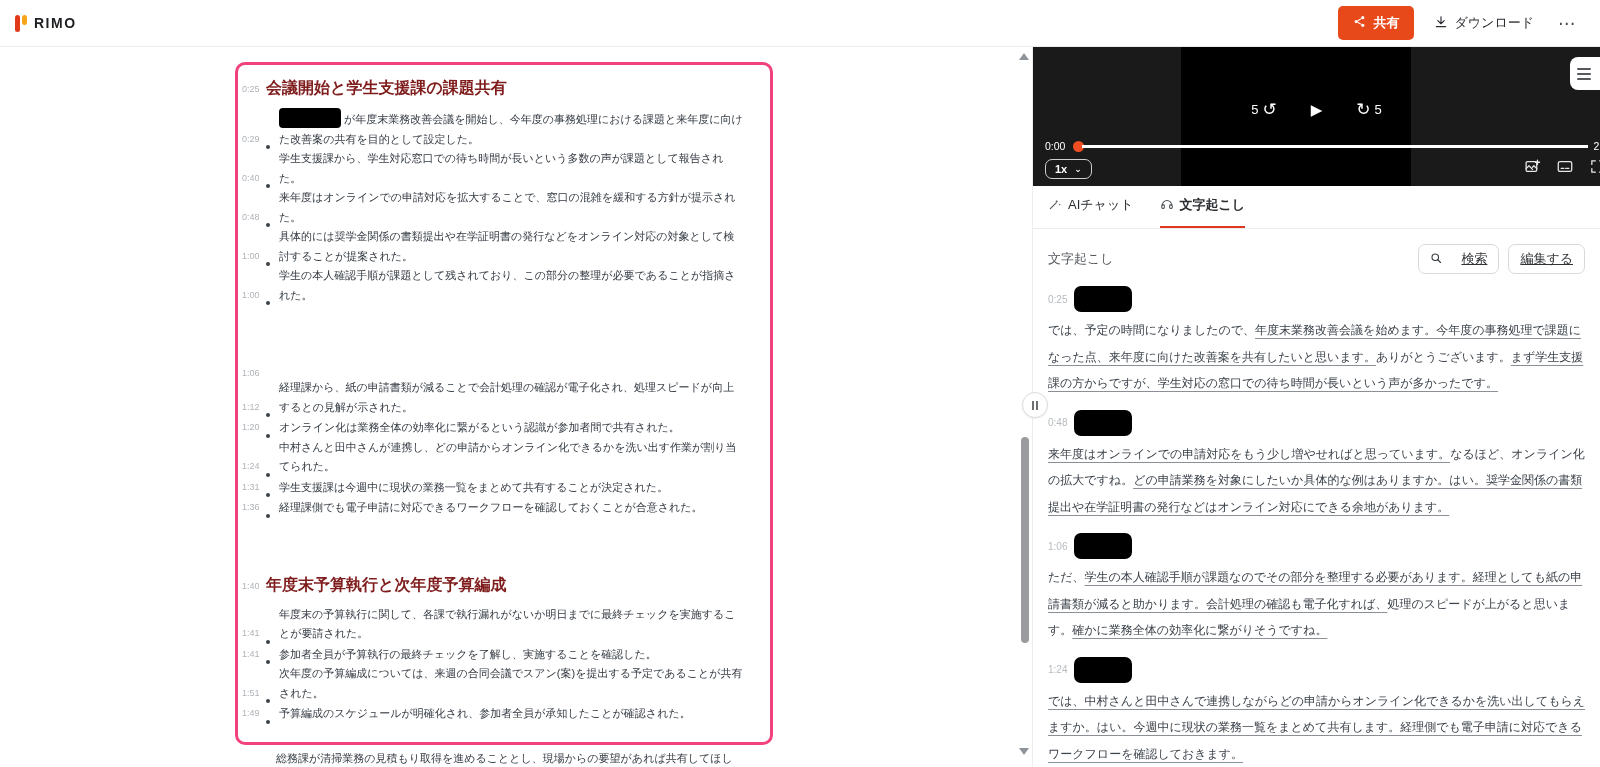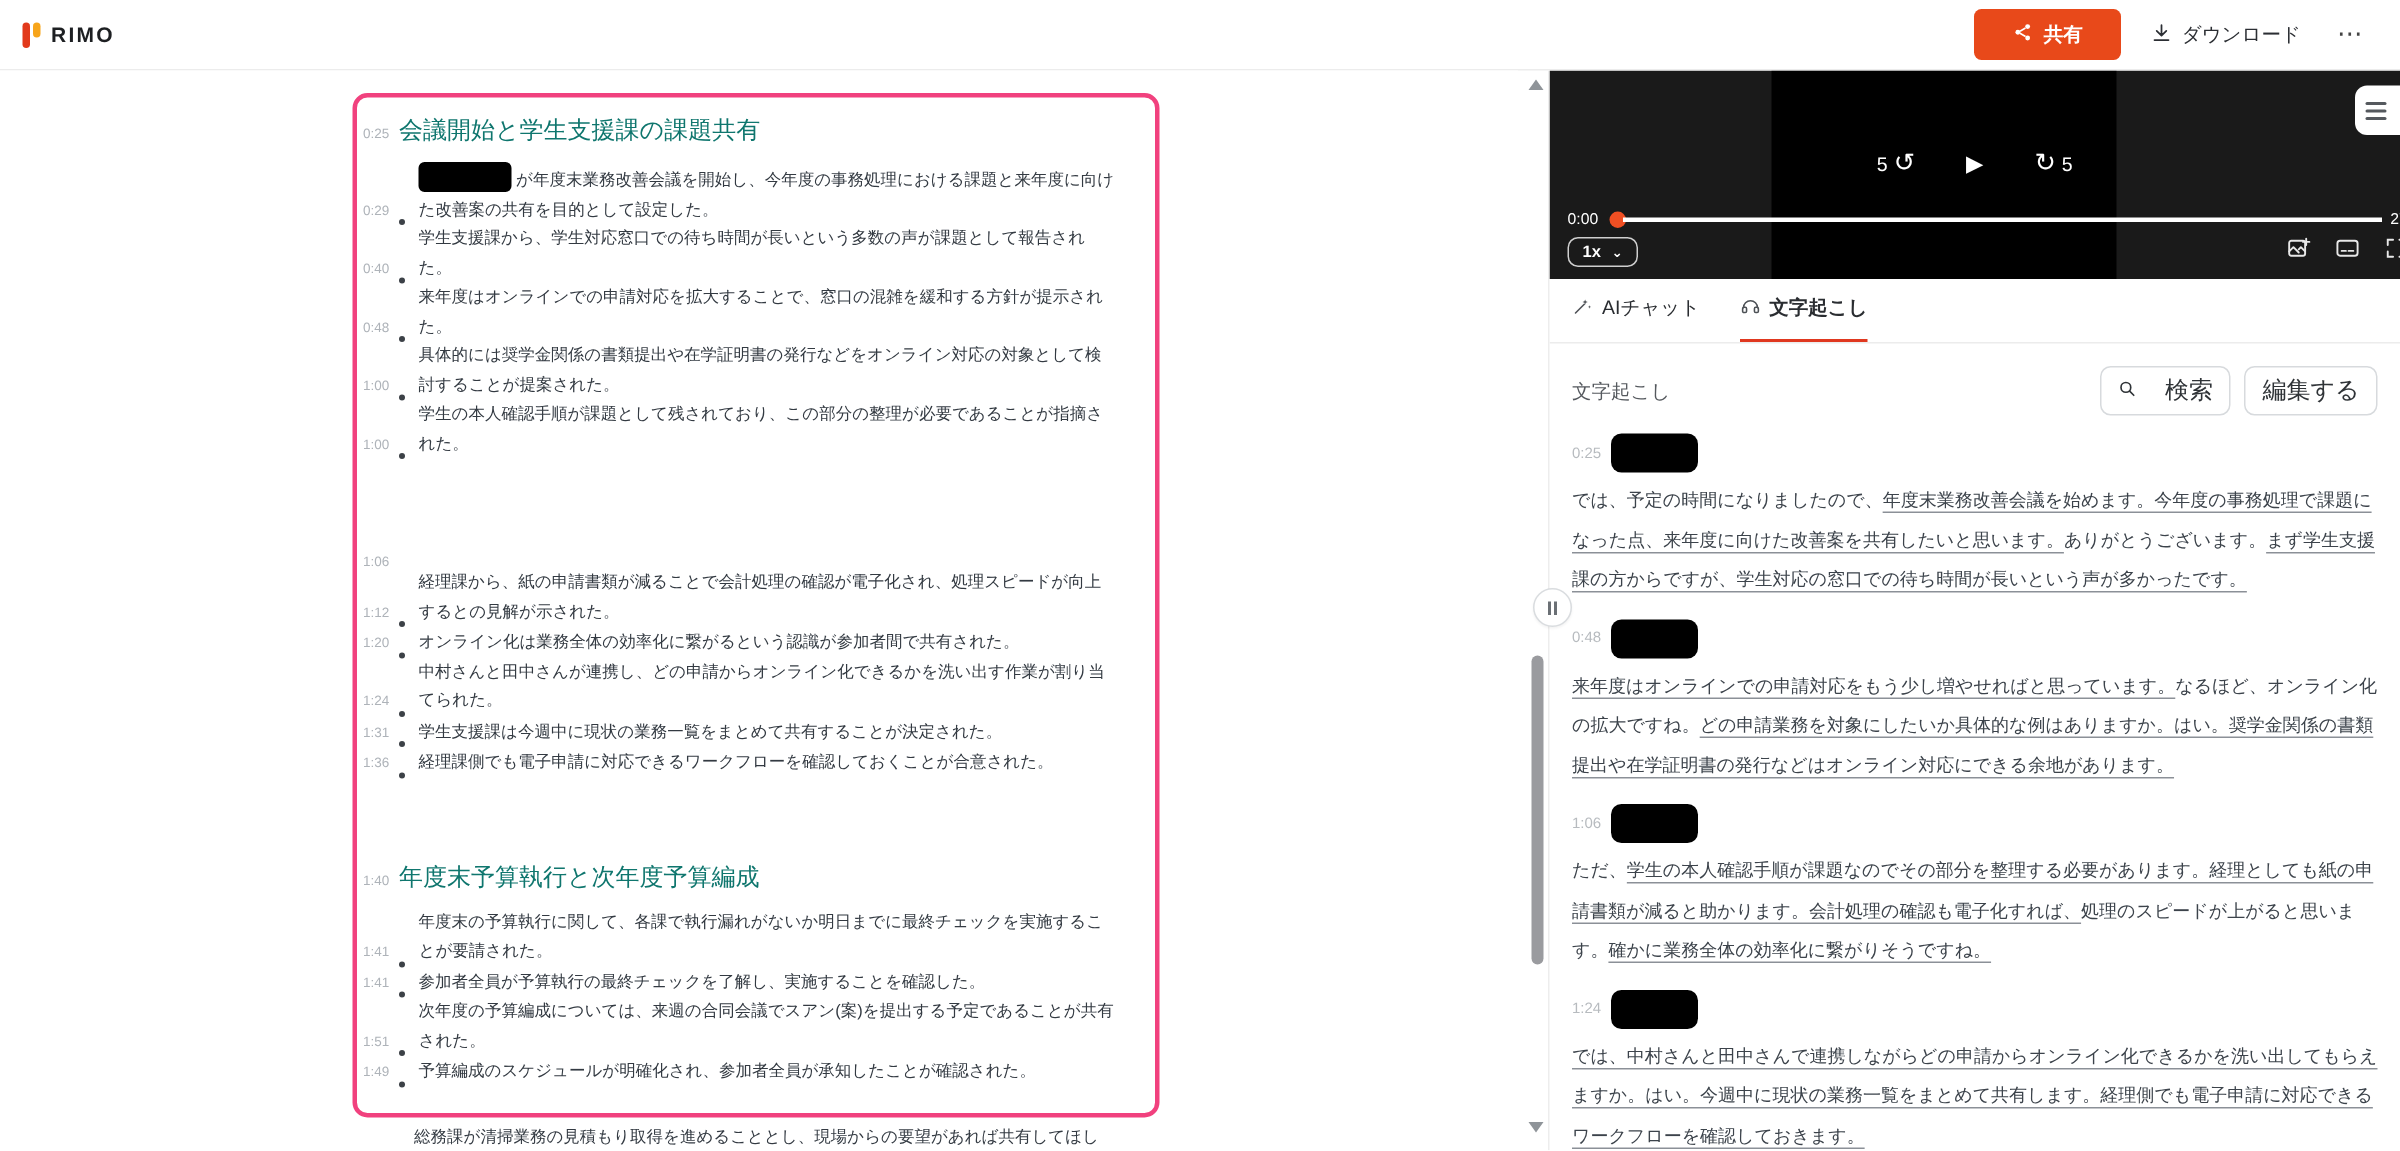--- a/index.html
+++ b/index.html
@@ -6,32 +6,32 @@
   .stage{position:relative;width:1600px;height:767px;overflow:hidden;background:#fff;}
 
   
   .topbar{position:absolute;left:0;top:0;width:1600px;height:47px;background:#fff;border-bottom:1px solid #ececec;display:flex;align-items:center;justify-content:space-between;box-sizing:border-box;}
   .brand{display:flex;align-items:center;gap:7px;margin-left:15px;}
   .brand-mark{display:flex;align-items:flex-start;gap:2px;height:17px;}
   .bar1{width:5px;height:17px;background:#e2391b;border-radius:3px;}
   .bar2{width:5px;height:10px;background:#f7a51b;border-radius:3px;}
   .brand-name{font-size:14px;font-weight:800;letter-spacing:1.5px;color:#1d1f22;}
   .top-actions{display:flex;align-items:center;gap:20px;margin-right:20px;}
-  .share-btn{display:flex;align-items:center;gap:7px;background:#e8491a;color:#fff;font-size:13px;font-weight:600;padding:8px 26px;border-radius:5px;cursor:pointer;}
+  .share-btn{display:flex;align-items:center;gap:7px;background:#e8491a;color:#fff;font-size:13px;font-weight:600;padding:8px 15px;border-radius:5px;cursor:pointer;}
   .dl-btn{display:flex;align-items:center;gap:6px;color:#2b2e33;font-size:13px;cursor:pointer;}
   .more-btn{color:#444;font-size:17px;letter-spacing:1px;cursor:pointer;padding:0 4px;}
 
   
   .left-pane{position:absolute;left:0;top:47px;width:1012px;height:720px;background:#fff;overflow:hidden;}
   .pink-box{position:absolute;left:235px;top:15px;width:538px;height:683px;border:3px solid #f1417e;border-radius:10px;box-sizing:border-box;overflow:hidden;padding:12px 8px 0 4px;}
   .sec{margin-bottom:0;}
   .sec + .sec{margin-top:56px;}
   .sec-head{display:flex;align-items:flex-start;}
   .sec-time{width:24px;flex:none;font-size:9px;color:#aeb3b9;padding-top:7px;}
-  .sec-title{font-size:16px;font-weight:400;color:#0f766e;line-height:22px;margin-bottom:9px;}
+  .sec-title{font-size:16px;font-weight:700;color:#7f1d1d;line-height:22px;margin-bottom:9px;}
   .b-row{display:flex;align-items:flex-end;}
   .b-time{width:24px;flex:none;font-size:9px;color:#aeb3b9;line-height:19.5px;padding-top:1px;}
   .b-dot{width:13px;flex:none;padding-top:8px;}
   .b-dot i{display:block;width:4px;height:4px;border-radius:50%;background:#3c4147;}
   .b-text{width:464px;font-size:11px;line-height:19.5px;color:#333a42;}
   .redact-sm{display:inline-block;width:62px;height:20px;background:#000;border-radius:4px;vertical-align:-5px;margin-right:3px;}
   .overflow-row{position:absolute;left:239px;top:702px;width:534px;}
 
   
   .mid-scroll-up{position:absolute;left:1019px;top:53px;width:0;height:0;border-left:5px solid transparent;border-right:5px solid transparent;border-bottom:7px solid #8f9499;}
@@ -66,21 +66,21 @@
   
   .tabbar{height:43px;border-bottom:1px solid #ececec;display:flex;align-items:flex-end;gap:26px;padding-left:15px;box-sizing:border-box;}
   .tab{display:flex;align-items:center;gap:6px;font-size:13px;color:#2a2d31;padding-bottom:12px;cursor:pointer;border-bottom:2.5px solid transparent;}
   .tab.active{border-bottom-color:#e0381f;font-weight:600;}
   .tab svg{color:#4d5156;}
 
   
   .panel-head{display:flex;align-items:center;justify-content:space-between;padding:15px 15px 10px 15px;}
   .panel-title{font-size:13px;color:#55595e;}
   .panel-btns{display:flex;gap:9px;}
-  .pbtn{display:flex;align-items:center;gap:19px;font-size:16px;color:#2f3337;border:1px solid #d7dadd;border-radius:7px;padding:5px 11px;background:#fff;cursor:pointer;}
+  .pbtn{display:flex;align-items:center;gap:19px;font-size:13px;color:#2f3337;border:1px solid #d7dadd;border-radius:7px;padding:5px 11px;background:#fff;cursor:pointer;text-decoration:underline;}
 
   
   .entries{padding:2px 15px 0 15px;}
   .entry{margin-bottom:13px;}
   .e-head{display:flex;align-items:center;gap:7px;cursor:pointer;}
   .e-time{font-size:10px;color:#b7bbbf;}
   .e-pill{width:58px;height:26px;background:#000;border-radius:7px;}
   .e-text{margin:5px 0 0 0;font-size:12px;line-height:26.5px;color:#3c434b;}
   .u{text-decoration:underline;text-decoration-thickness:1px;text-underline-offset:4px;text-decoration-color:#8b9097;}
 </style>

